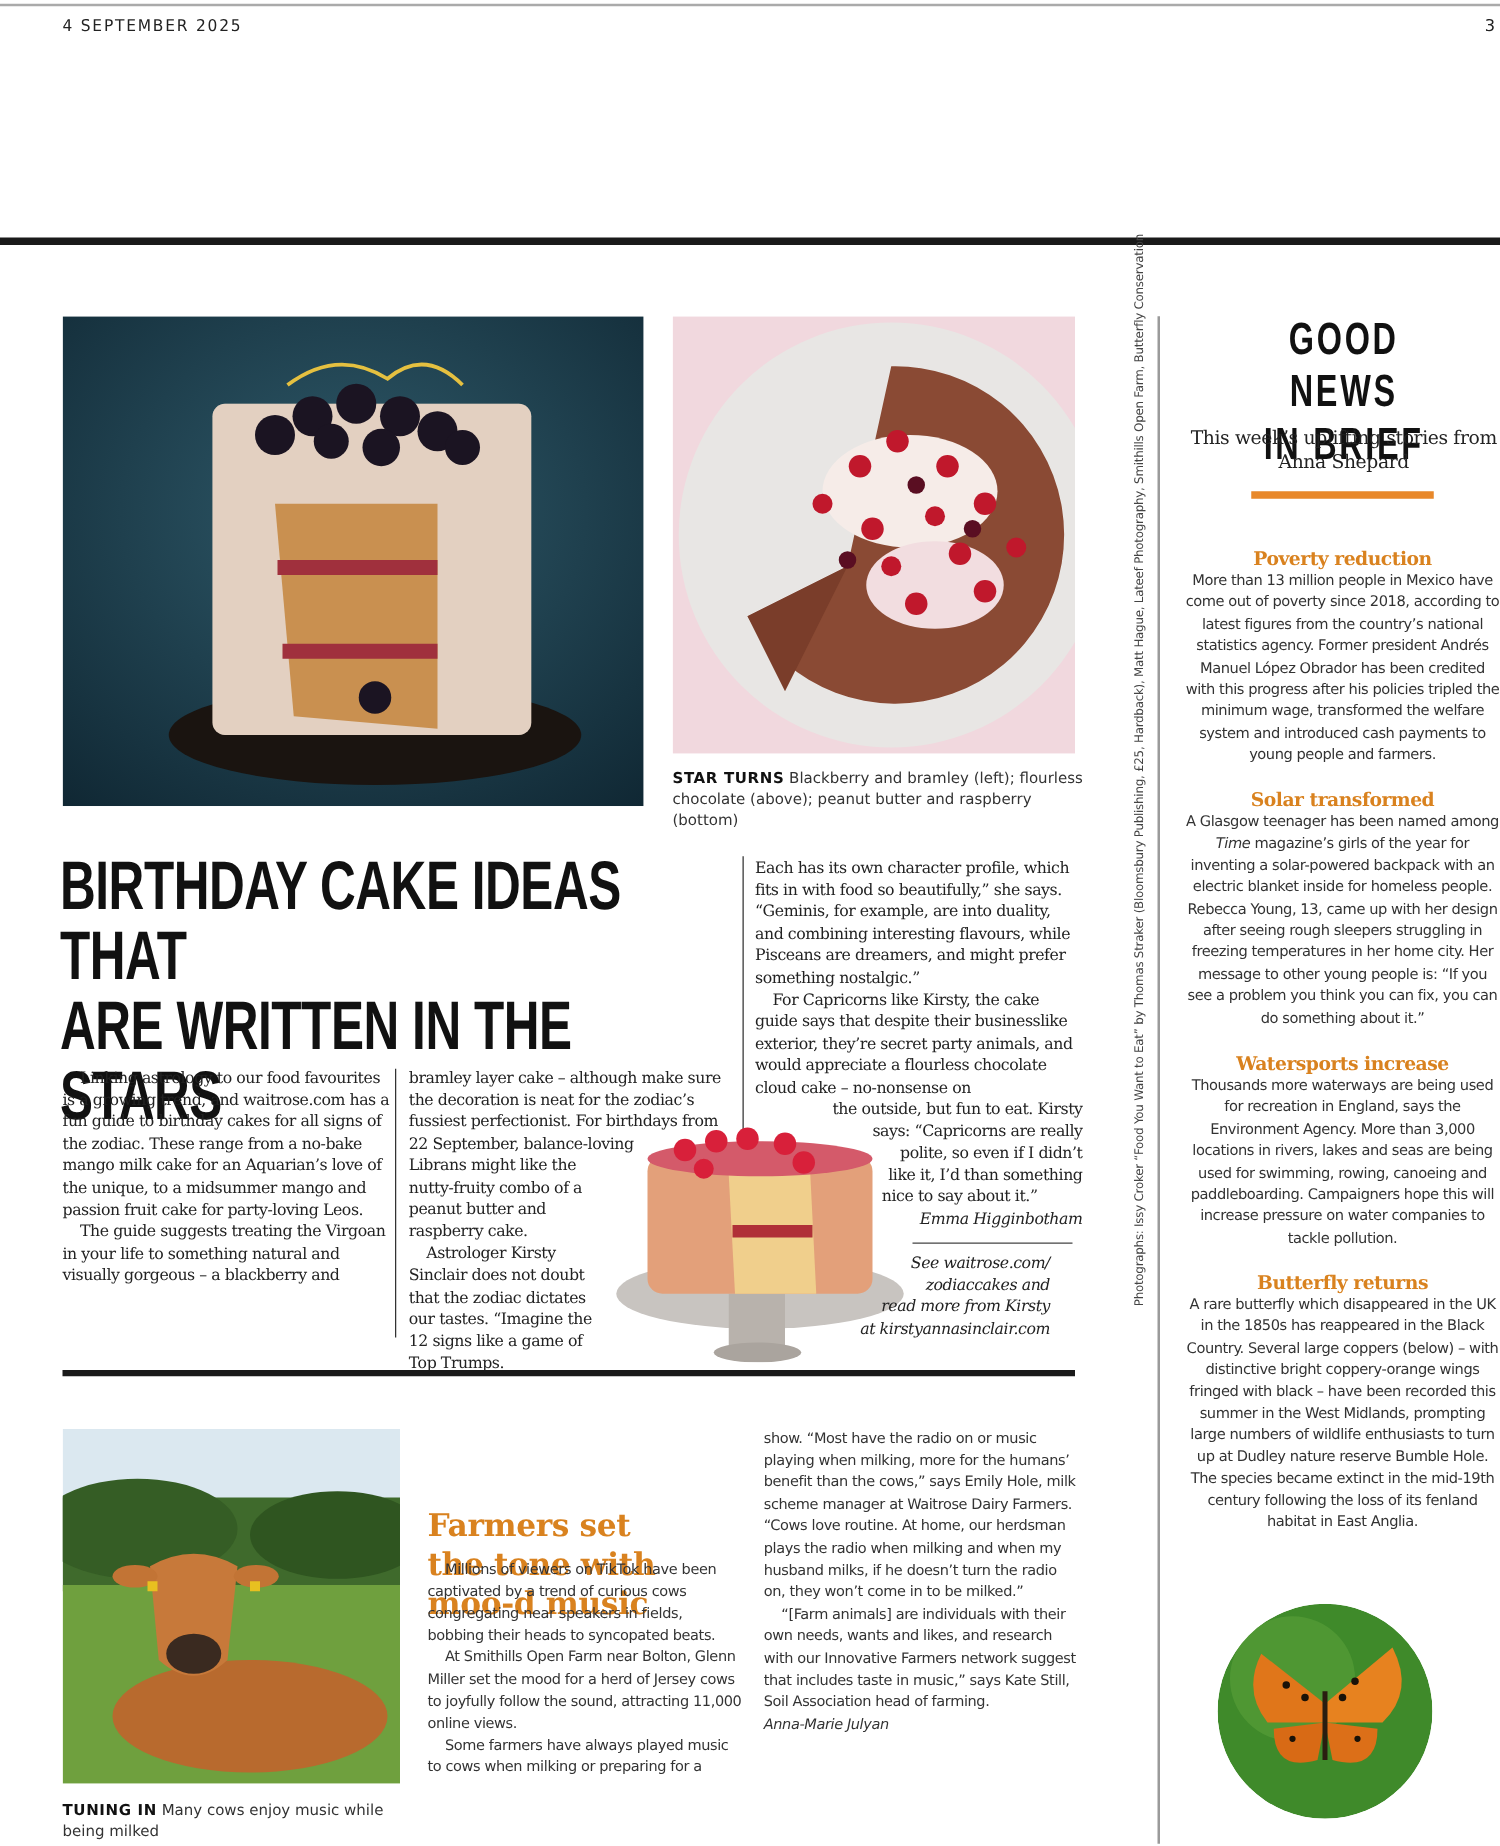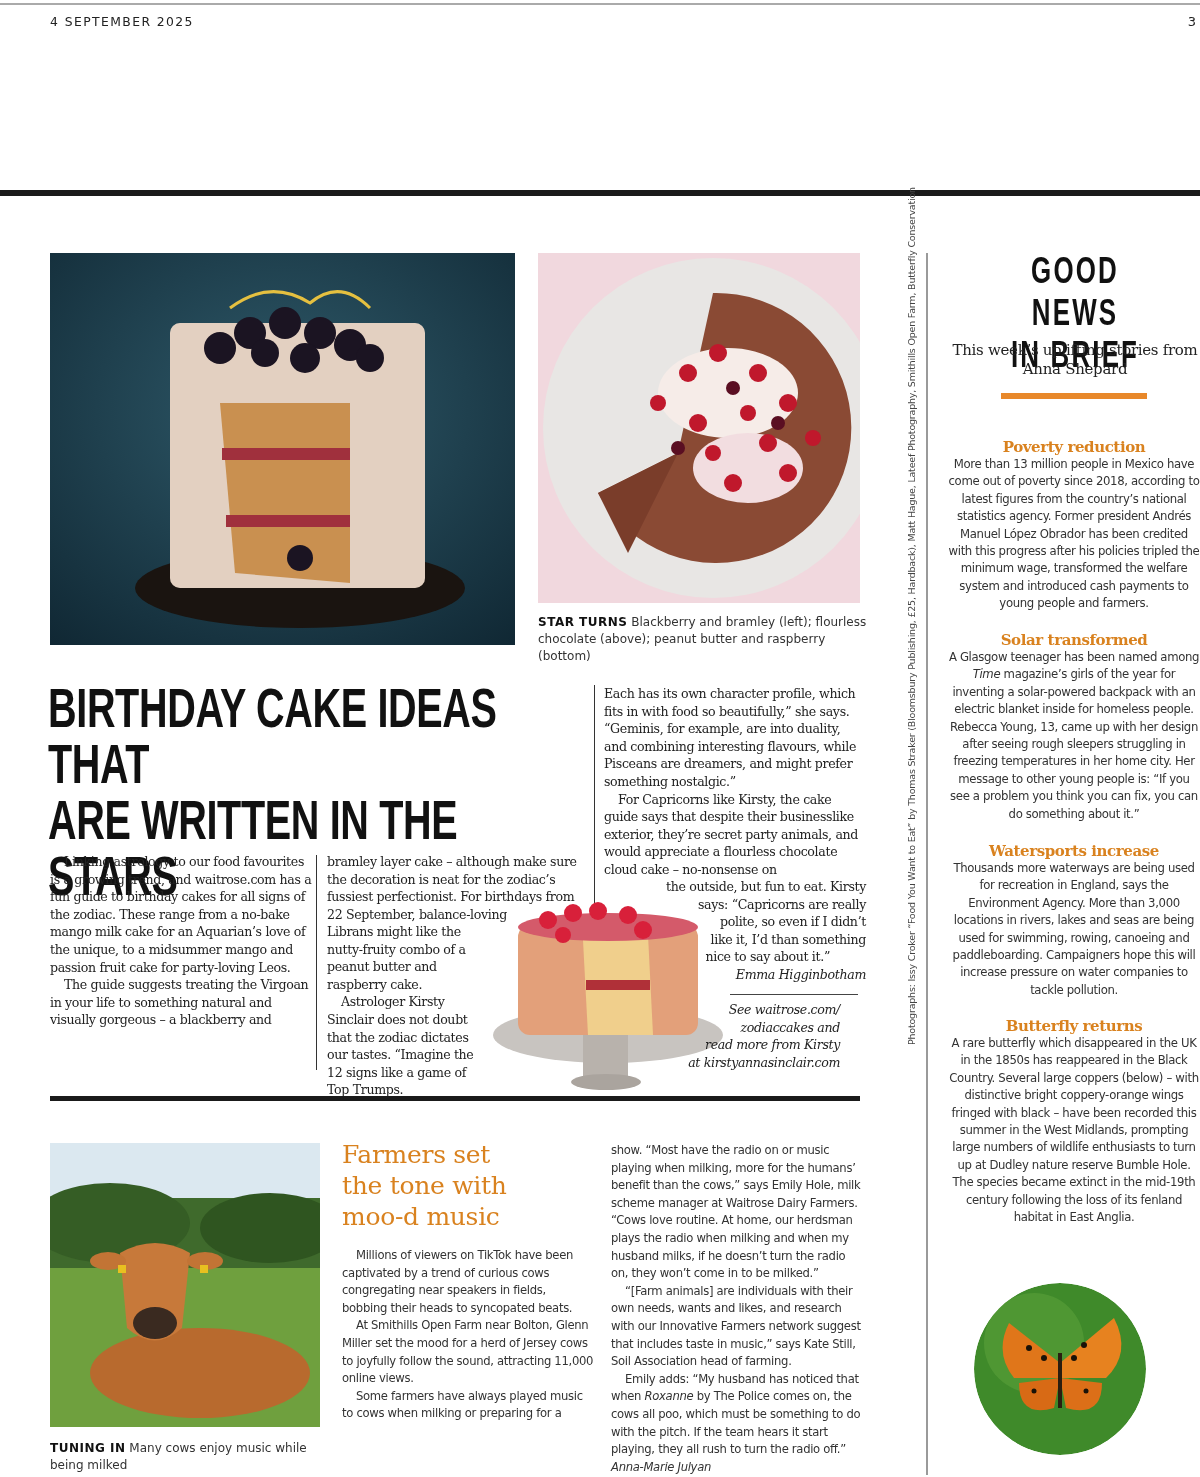--- a/index.html
+++ b/index.html
@@ -22,21 +22,21 @@
   .serif-col { position: absolute; font-family: "DejaVu Serif", serif; font-size: 12.6px; line-height: 17.6px; color: #222; letter-spacing: -0.35px; }
   .serif-col p { text-indent: 0; }
   .serif-col p.ind { text-indent: 14px; }
   .col-rule { position: absolute; width: 1px; background: #333; }
 
   .byline { font-style: italic; text-align: right; }
   .promo { font-style: italic; text-align: right; }
 
   .mid-rule { position: absolute; left: 50px; top: 1096px; width: 810px; height: 5px; background: #1a1a1a; }
 
-  .farm-head { position: absolute; left: 342px; top: 1139px; font-family: "DejaVu Serif", serif; font-weight: 400; font-size: 25px; line-height: 31px; color: #d9821f; letter-spacing: -0.3px; }
+  .farm-head { position: absolute; left: 342px; top: 1205px; font-family: "DejaVu Serif", serif; font-weight: 700; font-size: 25px; line-height: 31px; color: #d9821f; letter-spacing: -0.3px; }
   .sans-col { position: absolute; font-family: "DejaVu Sans", sans-serif; font-size: 11.6px; line-height: 17.6px; color: #333; letter-spacing: -0.3px; }
   .sans-col p.ind { text-indent: 14px; }
   .sans-col i { font-style: italic; }
 
   .credit { position: absolute; left: 906px; top: 1045px; width: 800px; height: 14px; transform: rotate(-90deg); transform-origin: left top; font-family: "DejaVu Sans", sans-serif; font-size: 9.5px; color: #444; white-space: nowrap; letter-spacing: -0.2px; }
   .side-rule { position: absolute; left: 926px; top: 253px; width: 2px; height: 1222px; background: #9a9a9a; }
 
   .gn-title { position: absolute; left: 960px; top: 250px; width: 230px; text-align: center; font-family: "Liberation Sans", sans-serif; font-weight: 700; font-size: 36px; line-height: 42px; color: #111; letter-spacing: 3px; transform: scaleX(0.72); transform-origin: center top; }
   .gn-sub { position: absolute; left: 950px; top: 341px; width: 250px; text-align: center; font-family: "DejaVu Serif", serif; font-size: 15px; line-height: 19px; color: #222; letter-spacing: -0.3px; }
   .gn-bar { position: absolute; left: 1001px; top: 393px; width: 146px; height: 6px; background: #e8882a; }
@@ -203,21 +203,20 @@
 
 <div class="sans-col" style="left:342px;top:1247px;width:252px;">
   <p class="ind">Millions of viewers on TikTok have been captivated by a trend of curious cows congregating near speakers in fields, bobbing their heads to syncopated beats.</p>
   <p class="ind">At Smithills Open Farm near Bolton, Glenn Miller set the mood for a herd of Jersey cows to joyfully follow the sound, attracting 11,000 online views.</p>
   <p class="ind">Some farmers have always played music to cows when milking or preparing for a</p>
 </div>
 
 <div class="sans-col" style="left:611px;top:1142px;width:252px;">
   <p>show. “Most have the radio on or music playing when milking, more for the humans’ benefit than the cows,” says Emily Hole, milk scheme manager at Waitrose Dairy Farmers. “Cows love routine. At home, our herdsman plays the radio when milking and when my husband milks, if he doesn’t turn the radio on, they won’t come in to be milked.”</p>
   <p class="ind">“[Farm animals] are individuals with their own needs, wants and likes, and research with our Innovative Farmers network suggest that includes taste in music,” says Kate Still, Soil Association head of farming.</p>
-  <p class="ind"><span>Emily adds: “My husband has noticed that when </span><i>Roxanne</i><span> by The Police comes on, the cows all poo, which must be something to do with the pitch. If the team hears it start playing, they all rush to turn the radio off.”</span></p>
   <p><i>Anna-Marie Julyan</i></p>
 </div>
 
 <div class="credit">Photographs: Issy Croker “Food You Want to Eat” by Thomas Straker (Bloomsbury Publishing, £25, Hardback), Matt Hague, Lateef Photography, Smithills Open Farm, Butterfly Conservation</div>
 <div class="side-rule"></div>
 
 <div class="gn-title">
   <div>GOOD NEWS</div>
   <div>IN BRIEF</div>
 </div>

